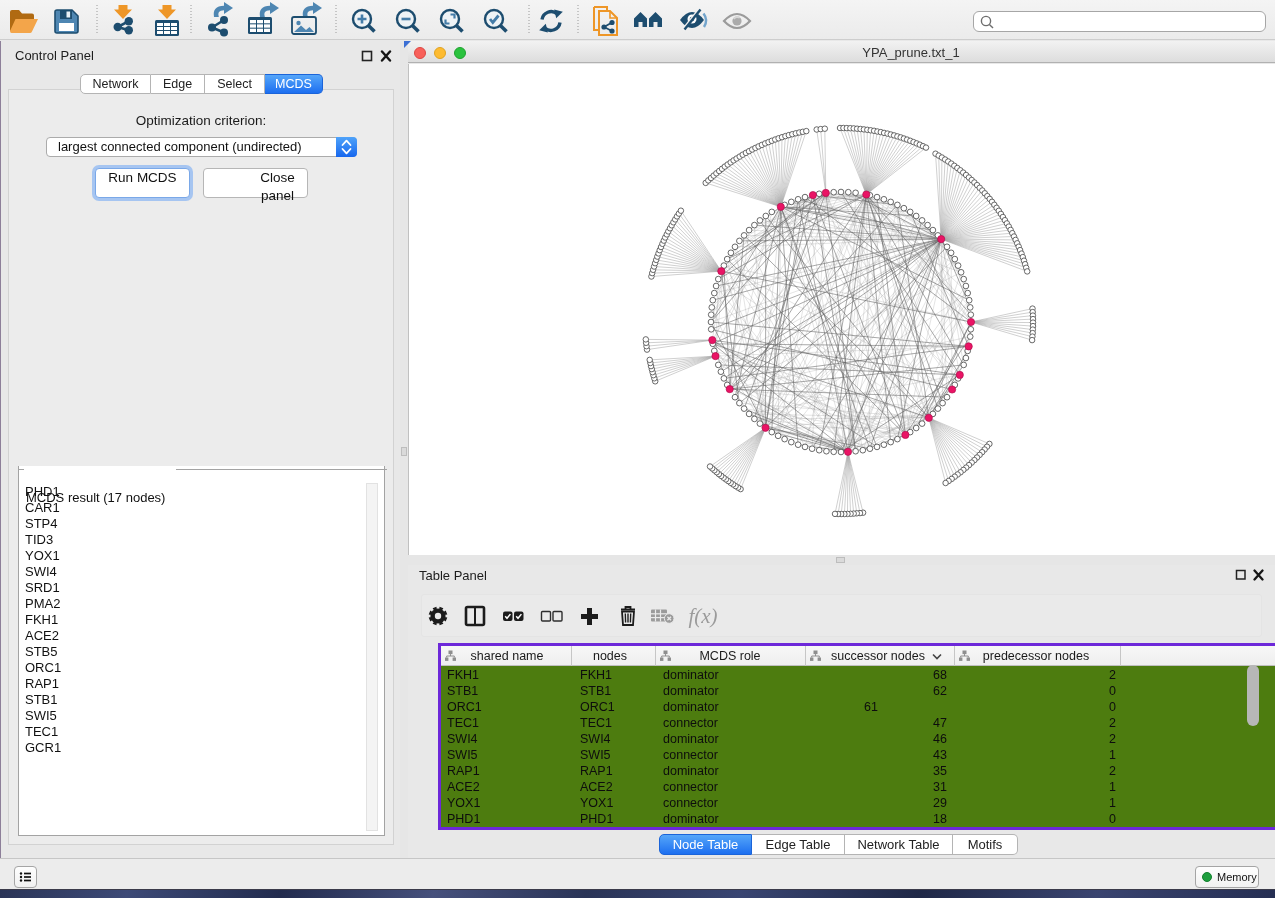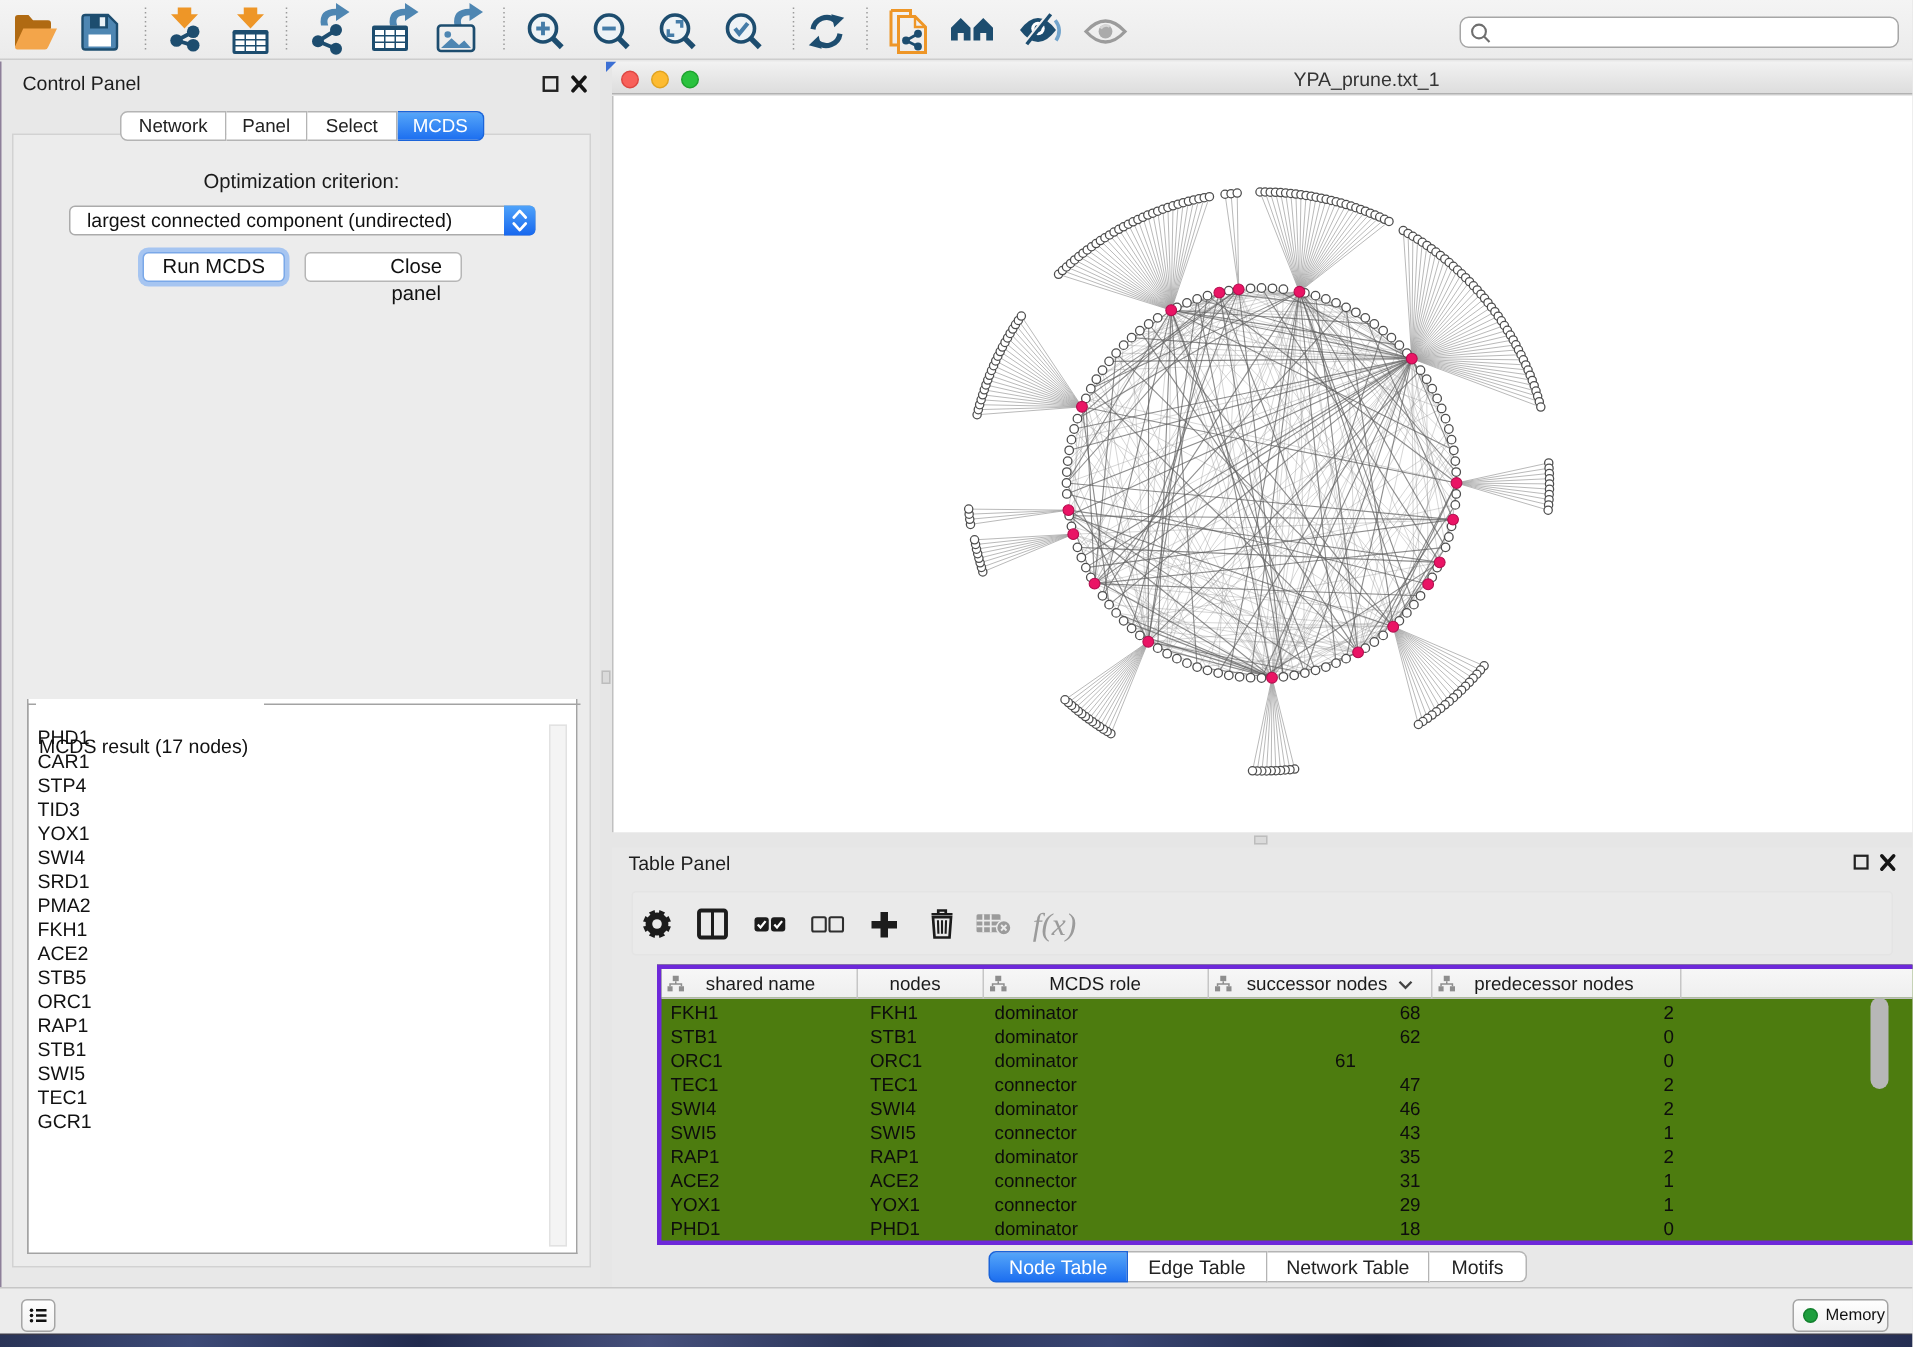--- a/index.html
+++ b/index.html
@@ -24,21 +24,21 @@
 .seg .s:first-child { border-left:1px solid #b4b4b4; border-radius:5px 0 0 5px; }
 .seg .s:last-child { border-radius:0 5px 5px 0; }
 .seg .s.sel { background:linear-gradient(#55a6f9,#1d6ff0); color:#fff; border-color:#1b64d9; }
 #ctabs { left:80px; top:74px; }
 #optlabel { left:0px; top:113px; width:402px; text-align:center; font-size:13.5px; color:#1a1a1a; }
 #combo { left:46px; top:137px; width:311px; height:20px; background:#fff;
   border:1px solid #ababab; border-radius:4px; font-size:13px; color:#111;
   line-height:18px; padding-left:11px; }
 #combo .step { position:absolute; right:-1px; top:-1px; width:21px; height:20px;
   border-radius:0 4px 4px 0; background:linear-gradient(#4fa3fa,#1767ee); }
-.btn { position:absolute; height:20px; background:#fff;
+.btn { position:absolute; height:30px; background:#fff;
   border:1px solid #b6b6b6; border-radius:4px; font-size:13.5px; color:#111;
   text-align:center; line-height:18px; }
 #runbtn { left:95px; top:168px; width:95px; border-color:#7aa8e8;
   box-shadow:0 0 0 3px rgba(110,166,245,.55); }
 #closebtn { left:203px; top:168px; width:105px;padding-left:44px; }
 
 #mcdsbox { left:18px; top:466px; width:367px; height:370px; background:#fff;
   border:1px solid #a3a3a3; border-top:none; }
 #mcdsbox .tline { position:absolute; top:3px; height:1px; background:#a3a3a3; }
 #mcdslegend { left:26px; top:490px; font-size:13px; color:#111; background:transparent; }
@@ -224,21 +224,21 @@
 
 <div class="abs" id="leftedge"></div>
 <div class="abs" id="ctitle">Control Panel</div>
 <svg class="abs" style="left:361px;top:50px" width="32" height="12" viewBox="0 0 32 12">
     <rect x="1.5" y="1.5" width="9" height="9" fill="none" stroke="#222" stroke-width="1.6"></rect>
     <path d="M21 1.5 L29 10.5 M29 1.5 L21 10.5" stroke="#161616" stroke-width="2.4" stroke-linecap="round"></path>
   </svg>
 <div class="abs" id="cpanel-box"></div>
 <div class="abs seg" id="ctabs">
   <div class="s" style="width:71px">Network</div>
-  <div class="s" style="width:54px">Panel</div>
+  <div class="s" style="width:54px">Edge</div>
   <div class="s" style="width:60px">Select</div>
   <div class="s sel" style="width:58px">MCDS</div>
 </div>
 <div class="abs" id="optlabel">Optimization criterion:</div>
 <div class="abs" id="combo">largest connected component (undirected)
   <div class="step"><svg width="21" height="20" viewBox="0 0 21 20">
         <path d="M6.5 8 L10.5 3.6 L14.5 8" fill="none" stroke="#fff" stroke-width="1.8" stroke-linejoin="round" stroke-linecap="round"></path>
         <path d="M6.5 12 L10.5 16.4 L14.5 12" fill="none" stroke="#fff" stroke-width="1.8" stroke-linejoin="round" stroke-linecap="round"></path>
       </svg></div>
 </div>
@@ -1164,21 +1164,21 @@
     <div class="tcell" style="left:406px;top:21px;width:100px;text-align:right">68</div>
     <div class="tcell" style="left:575px;top:21px;width:100px;text-align:right">2</div>
     <div class="tcell" style="left:6px;top:37px">STB1</div>
     <div class="tcell" style="left:139px;top:37px">STB1</div>
     <div class="tcell" style="left:222px;top:37px">dominator</div>
     <div class="tcell" style="left:406px;top:37px;width:100px;text-align:right">62</div>
     <div class="tcell" style="left:575px;top:37px;width:100px;text-align:right">0</div>
     <div class="tcell" style="left:6px;top:53px">ORC1</div>
     <div class="tcell" style="left:139px;top:53px">ORC1</div>
     <div class="tcell" style="left:222px;top:53px">dominator</div>
-    <div class="tcell" style="left:406px;top:53px;width:100px;text-align:center">61</div>
+    <div class="tcell" style="left:423px;top:53px;width:100px;text-align:left">61</div>
     <div class="tcell" style="left:575px;top:53px;width:100px;text-align:right">0</div>
     <div class="tcell" style="left:6px;top:69px">TEC1</div>
     <div class="tcell" style="left:139px;top:69px">TEC1</div>
     <div class="tcell" style="left:222px;top:69px">connector</div>
     <div class="tcell" style="left:406px;top:69px;width:100px;text-align:right">47</div>
     <div class="tcell" style="left:575px;top:69px;width:100px;text-align:right">2</div>
     <div class="tcell" style="left:6px;top:85px">SWI4</div>
     <div class="tcell" style="left:139px;top:85px">SWI4</div>
     <div class="tcell" style="left:222px;top:85px">dominator</div>
     <div class="tcell" style="left:406px;top:85px;width:100px;text-align:right">46</div>

